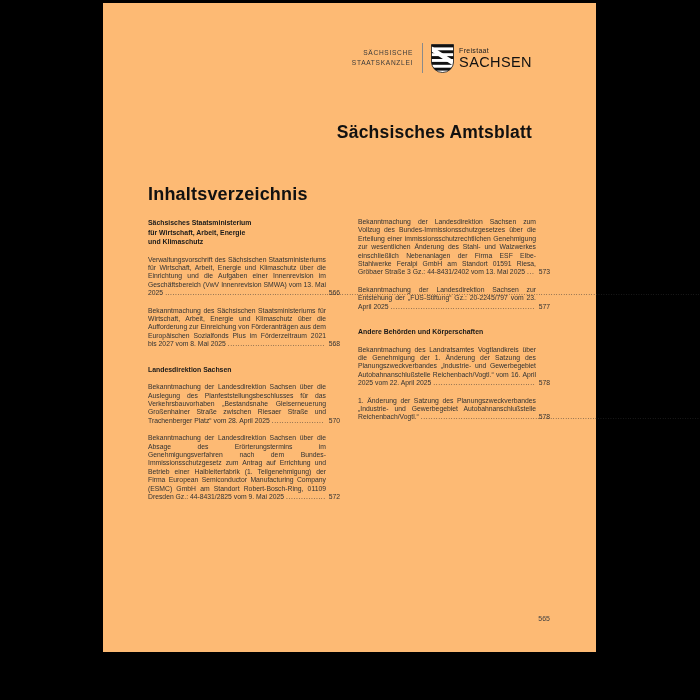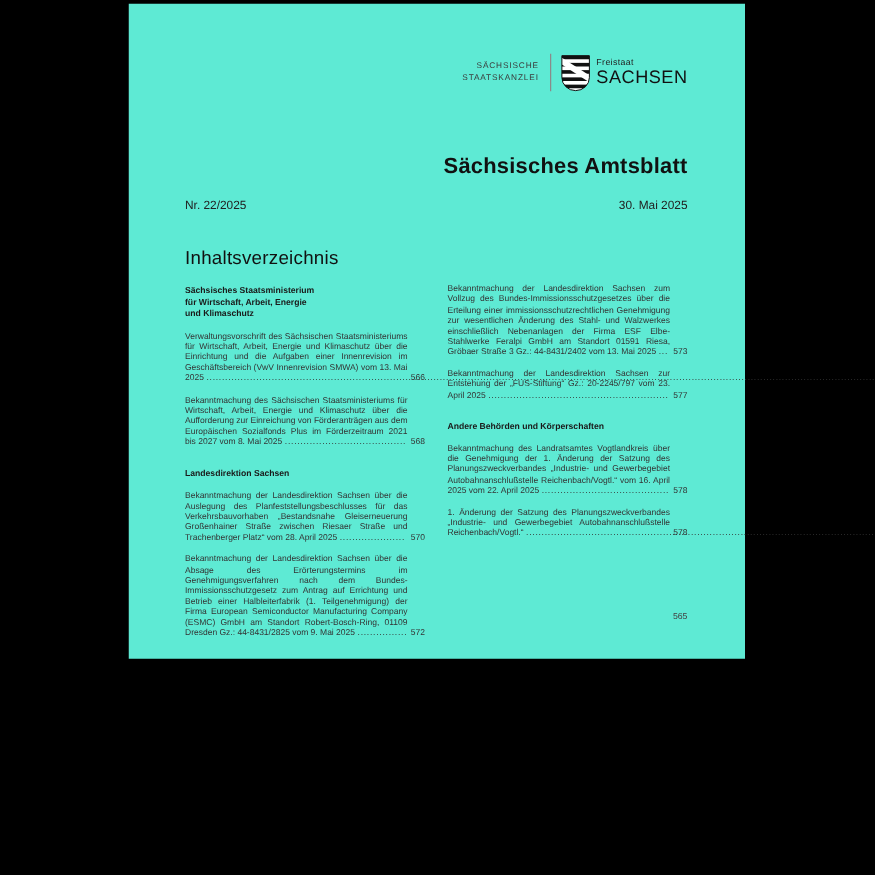--- a/index.html
+++ b/index.html
@@ -1,31 +1,31 @@
 <!DOCTYPE html>
 <html lang="de"><head>
 <meta charset="utf-8">
 <style>
   html,body{margin:0;padding:0;}
   body{width:700px;height:700px;background:#000;font-family:"Liberation Sans","DejaVu Sans",sans-serif;}
   .stage{position:relative;width:700px;height:700px;background:#000;overflow:hidden;}
-  .doc-page{position:absolute;left:103px;top:3px;width:493px;height:524px;background:#5eead4;box-sizing:border-box;padding:37px 46px 0 45px;}
+  .doc-page{position:absolute;left:103px;top:3px;width:493px;height:649px;background:#fdba74;box-sizing:border-box;padding:37px 64px 0 45px;}
 
   
   .brand{display:flex;justify-content:flex-end;align-items:center;height:36px;}
   .agency{text-align:right;font-size:6.6px;letter-spacing:0.7px;color:#3a3a3a;line-height:1.55;white-space:nowrap;}
   .brand-divider{width:1px;height:30px;background:#8a8a8a;margin:0 7px 0 9px;}
   .coat{width:25px;height:31px;flex:0 0 auto;margin-right:4px;}
   .state{line-height:1;}
   .state-small{font-size:7px;color:#222;letter-spacing:0.3px;margin-bottom:1px;}
   .state-large{font-size:14.5px;color:#111;letter-spacing:0.4px;}
 
   .doc-title{margin:46px 0 0;text-align:right;font-size:17.5px;font-weight:bold;color:#111;letter-spacing:0.2px;}
   .issue-row{display:flex;justify-content:space-between;margin-top:16px;font-size:9.5px;color:#222;}
-  .toc-heading{margin:28px 0 0;font-size:15px;font-weight:normal;color:#111;letter-spacing:0.2px;}
+  .toc-heading{margin:41px 0 0;font-size:18px;font-weight:bold;color:#111;letter-spacing:0.2px;}
 
   .toc-columns{display:flex;gap:18px;margin-top:13px;}
   .toc-col{width:192px;flex:0 0 192px;}
 
   .toc-section{font-size:6.9px;font-weight:bold;color:#1a1a1a;line-height:1.38;margin:16px 0 9px;}
   .toc-section:first-child{margin-top:0;}
 
   .entry{position:relative;margin:0 0 9px;font-size:6.8px;line-height:8.4px;color:#333;
          text-align:justify;padding-right:14px;hyphens:auto;-webkit-hyphens:auto;}
   .entry .dots{letter-spacing:0.6px;margin-left:2px;color:#333;}
@@ -65,24 +65,20 @@
         </svg>
       </div>
       <div class="state">
         <div class="state-small">Freistaat</div>
         <div class="state-large">SACHSEN</div>
       </div>
     </header>
 
     <h1 class="doc-title">Sächsisches Amtsblatt</h1>
 
-    <div class="issue-row">
-      <span>Nr. 22/2025</span>
-      <span>30. Mai 2025</span>
-    </div>
 
     <h2 class="toc-heading">Inhaltsverzeichnis</h2>
 
     <div class="toc-columns">
       <div class="toc-col" id="col-left">
           <div class="toc-section">
             <div>Sächsisches Staatsministerium</div>
             <div>für Wirtschaft, Arbeit, Energie</div>
             <div>und Klimaschutz</div>
           </div>

